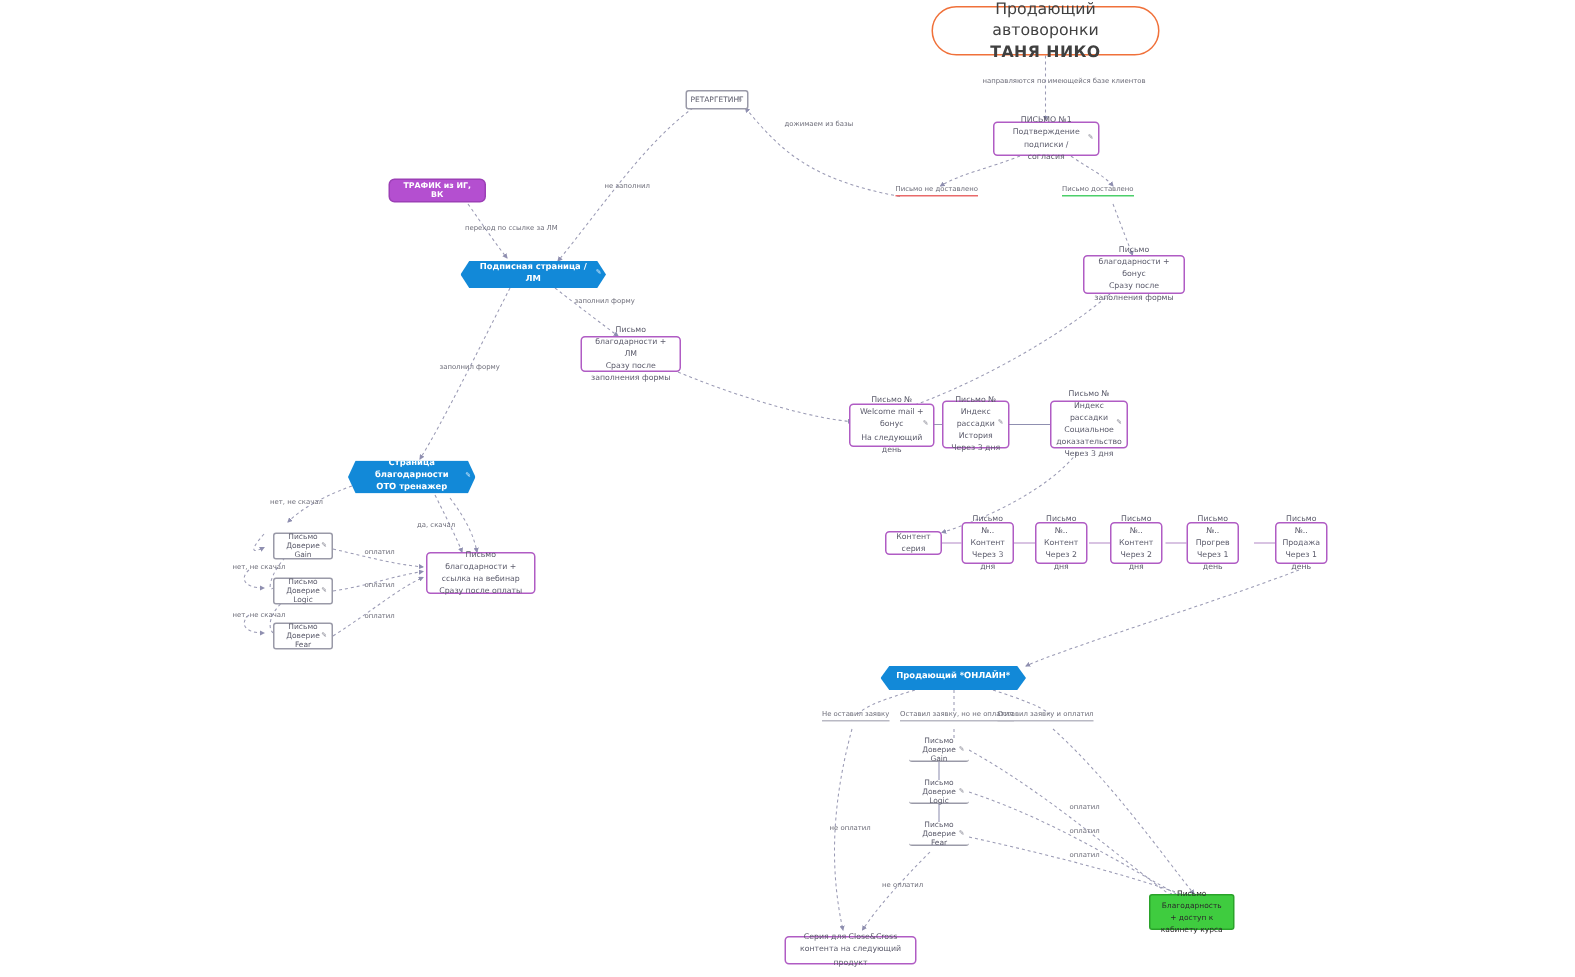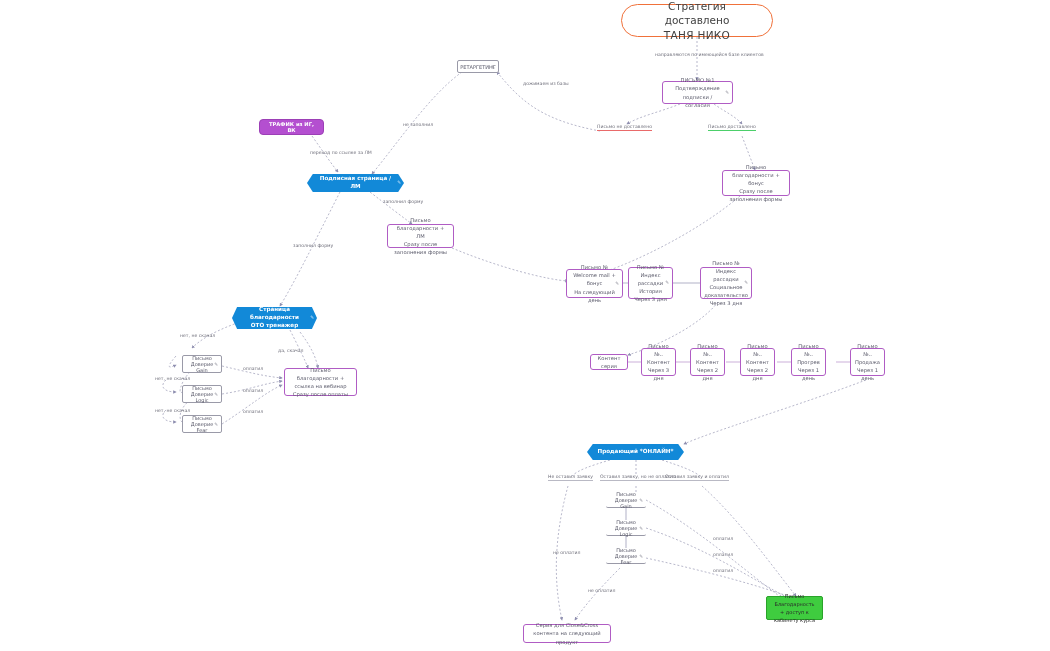--- a/index.html
+++ b/index.html
@@ -7,21 +7,21 @@
   #canvas{position:relative;width:1050px;height:651px;background:#fff;overflow:hidden;}
   svg#wires{position:absolute;left:0;top:0;width:1050px;height:651px;pointer-events:none;}
 
   .node{position:absolute;box-sizing:border-box;display:flex;flex-direction:column;
         align-items:center;justify-content:center;text-align:center;}
 
   
   .root{border:1.4px solid #f0713a;border-radius:18px;background:#fff;
         padding:6px 14px;color:#404040;line-height:1.35;}
   .root .l1{font-size:10.5px;}
-  .root .l2{font-size:10.5px;font-weight:normal;letter-spacing:.3px;}
+  .root .l2{font-size:10.5px;font-weight:bold;letter-spacing:.3px;}
 
   
   .vbox{border:1.1px solid #b05cc4;background:#fff;border-radius:3px;color:#5a5a6a;
         font-size:5.2px;line-height:1.55;padding:3px 4px;}
   .vbox .sep{display:block;height:2px;}
 
   
   .gbox{border:1px solid #9a9aa8;background:#fff;border-radius:2px;color:#5a5a6a;
         font-size:5px;padding:2px 5px;}
 
@@ -125,21 +125,21 @@
 
       <path d="M646,500 C700,530 750,575 782,598" stroke-dasharray="2,2" marker-end="url(#ah)"></path>
       <path d="M646,528 C706,548 754,580 788,598" stroke-dasharray="2,2" marker-end="url(#ah)"></path>
       <path d="M646,558 C710,572 760,586 793,598" stroke-dasharray="2,2" marker-end="url(#ah)"></path>
 
       <path d="M702,486 C740,520 775,570 796,596" stroke-dasharray="2,2" marker-end="url(#ah)"></path>
     </g>
   </svg>
 
   <div class="node root" style="left:621px;top:4px;width:152px;height:33px;">
-    <span class="l1">Стратегия доставлено</span>
+    <span class="l1">Продающий автоворонки</span>
     <span class="l2">ТАНЯ НИКО</span>
   </div>
 
   <div class="cap" style="left:655px;top:52px;">направляются по имеющейся базе клиентов</div>
 
   <div class="node vbox" style="left:662px;top:81px;width:71px;height:23px;">
     <span>ПИСЬМО №1</span>
     <span>Подтверждение подписки /</span>
     <span>согласия</span>
     <span class="ic">✎</span>

